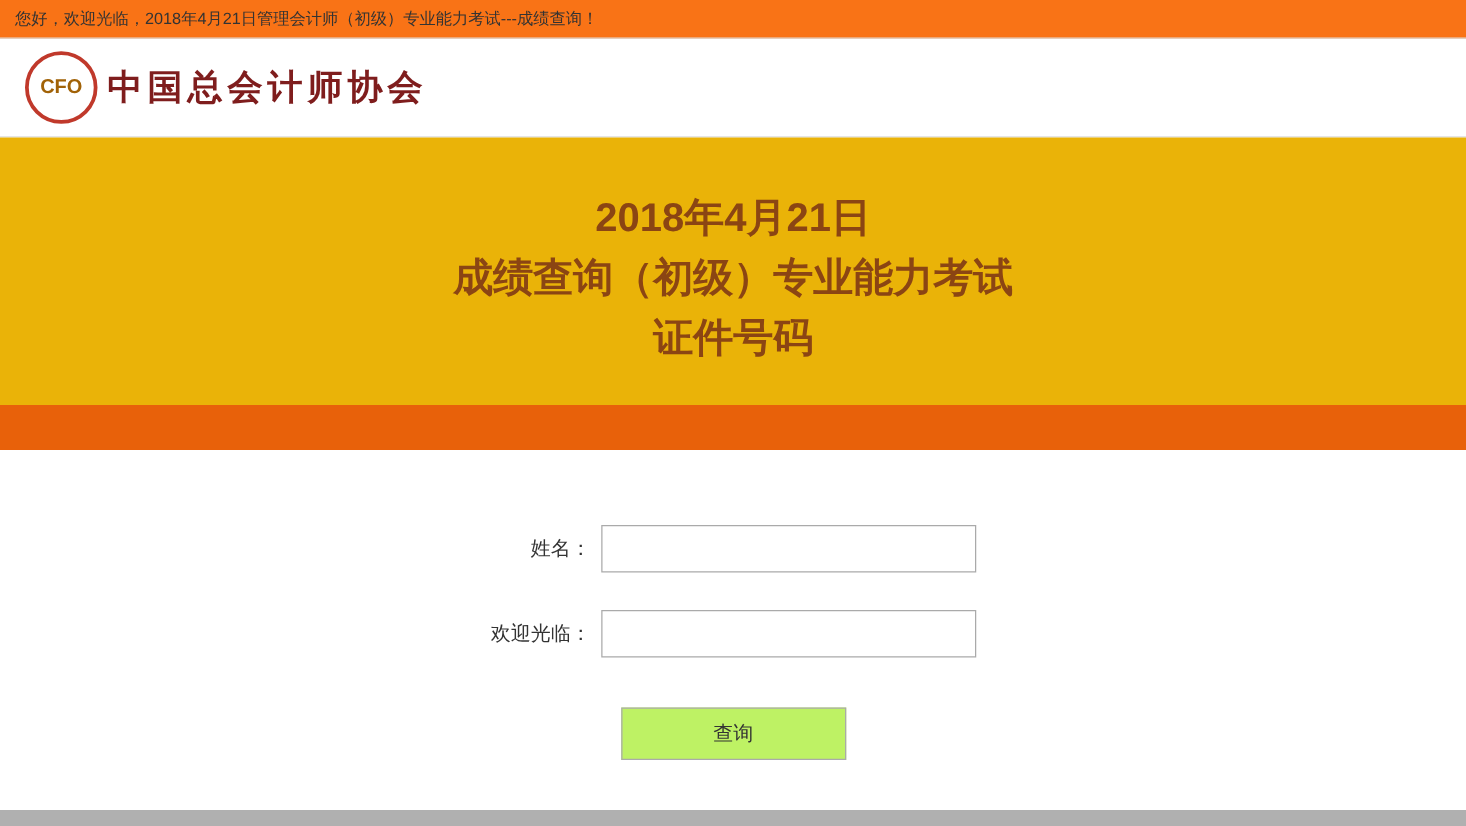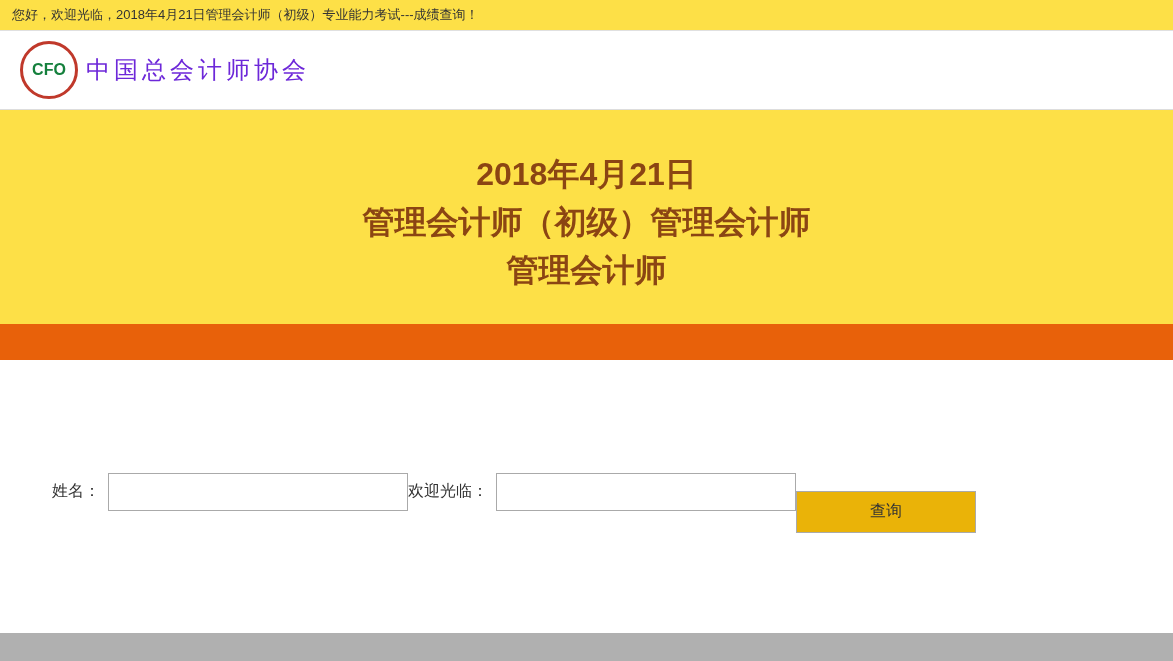--- a/index.html
+++ b/index.html
@@ -7,21 +7,21 @@
       width: 1173px;
       min-height: 661px;
       font-family: "Microsoft YaHei", "SimHei", sans-serif;
       background: #fff;
       display: flex;
       flex-direction: column;
     }
 
     
     #notification-bar {
-      background: #fde047;
+      background: #f97316;
       border-bottom: 1px solid #e0e0e0;
       padding: 6px 12px;
       font-size: 13px;
       color: #333;
     }
 
     
     #header {
       padding: 10px 20px;
       border-bottom: 1px solid #ddd;
@@ -36,60 +36,60 @@
     }
 
     #cfo-badge {
       width: 58px;
       height: 58px;
       border-radius: 50%;
       border: 3px solid #c0392b;
       display: flex;
       align-items: center;
       justify-content: center;
-      color: #15803d;
+      color: #a16207;
       font-weight: bold;
       font-size: 16px;
       flex-shrink: 0;
     }
 
     #org-name {
-      font-size: 24px;
-      color: #6d28d9;
-      font-weight: normal;
+      font-size: 28px;
+      color: #7f1d1d;
+      font-weight: bold;
       font-family: "STKaiti", "KaiTi", "楷体", serif;
       letter-spacing: 4px;
     }
 
     
     #title-section {
       text-align: center;
       padding: 40px 20px 30px;
-      background: #fde047;
+      background: #eab308;
     }
 
     #page-title {
       font-size: 32px;
       color: #8B4513;
       font-weight: bold;
       line-height: 1.5;
     }
 
     
     #orange-bar {
       background: #e8610a;
       height: 36px;
       width: 100%;
     }
 
     
     #form-section {
       flex: 1;
       display: flex;
-      flex-direction: row;
+      flex-direction: column;
       align-items: center;
       padding: 60px 20px 40px;
       background: #fff;
     }
 
     .form-row {
       display: flex;
       align-items: center;
       margin-bottom: 30px;
     }
@@ -115,21 +115,21 @@
     #buttons-row {
       display: flex;
       gap: 20px;
       margin-top: 10px;
     }
 
     .action-btn {
       width: 180px;
       height: 42px;
       border: 1px solid #aaa;
-      background: #eab308;
+      background: #bef264;
       font-size: 16px;
       color: #333;
       cursor: pointer;
       font-family: "Microsoft YaHei", sans-serif;
     }
 
     
     #footer {
       background: #b0b0b0;
       text-align: center;
@@ -151,22 +151,22 @@
     <div id="cfo-badge">
       <span>CFO</span>
     </div>
     <div id="org-name">中国总会计师协会</div>
   </div>
 </div>
 
 <div id="title-section">
   <div id="page-title">
     <span>2018年4月21日</span><br>
-    <span>管理会计师（初级）管理会计师</span><br>
-    <span>管理会计师</span>
+    <span>成绩查询（初级）专业能力考试</span><br>
+    <span>证件号码</span>
   </div>
 </div>
 
 <div id="orange-bar"></div>
 
 <div id="form-section">
 
   <div class="form-row">
     <label class="form-label">姓名：</label>
     <input class="form-input" type="text" style="">

